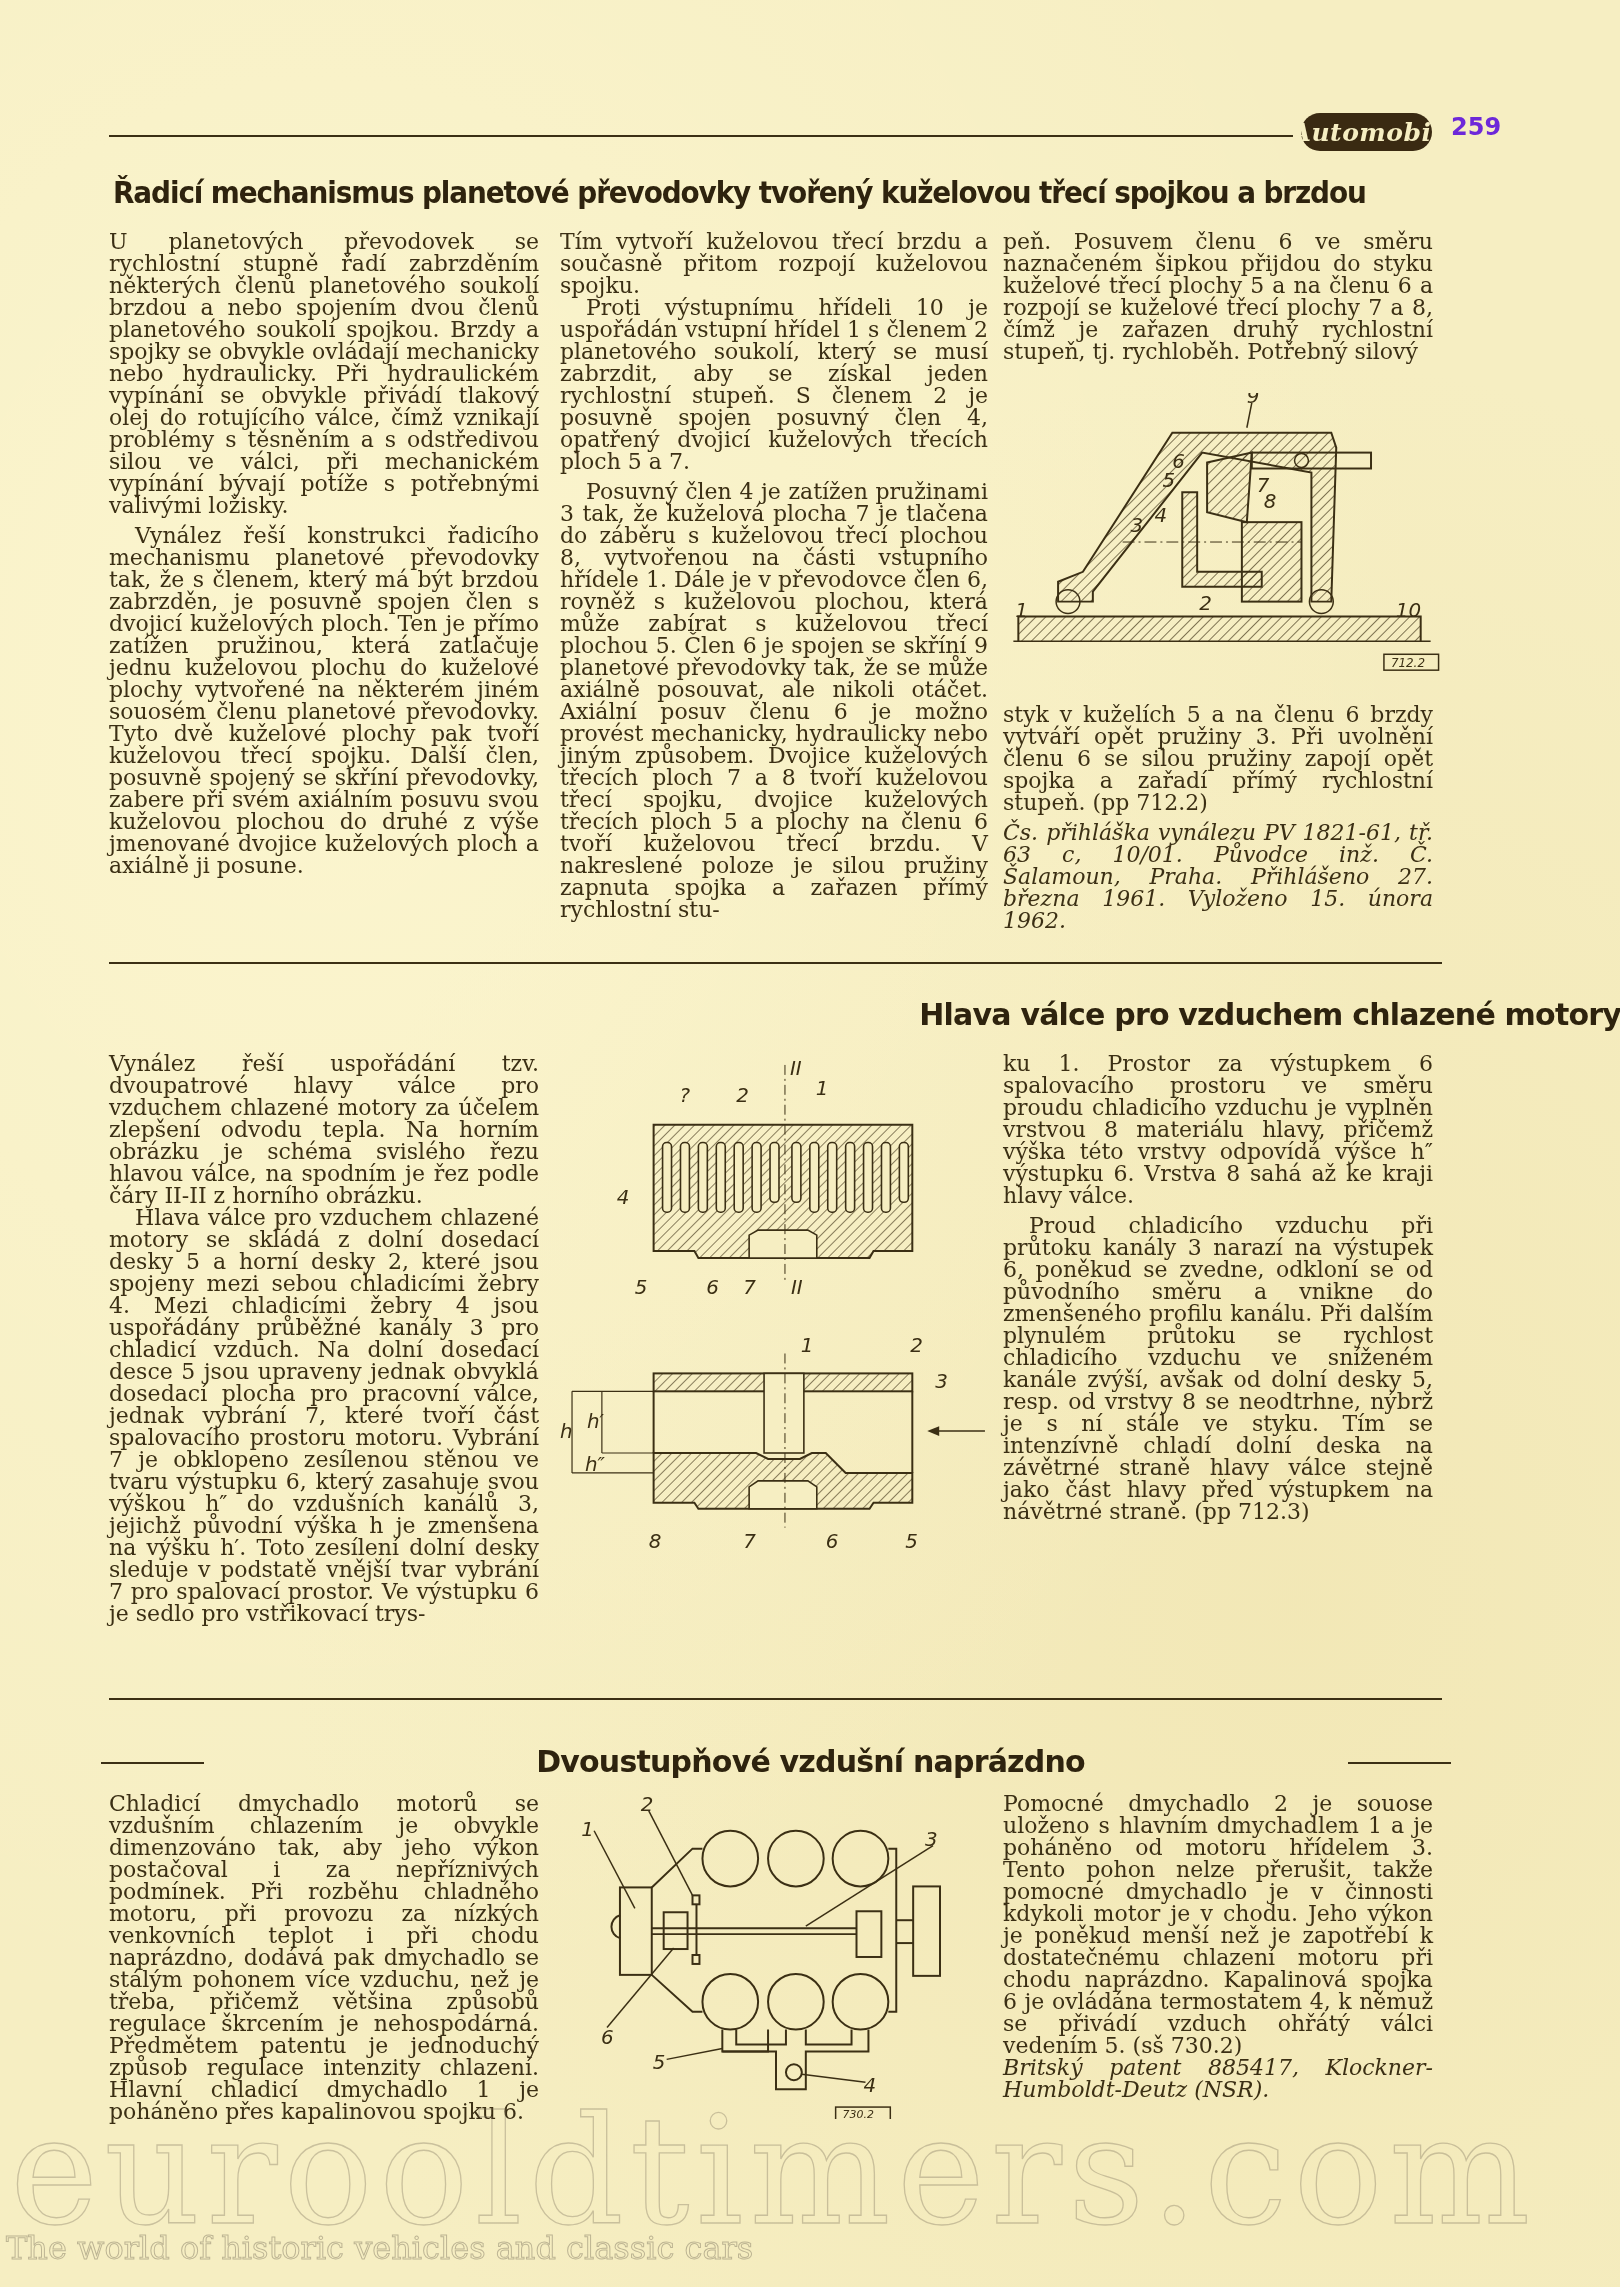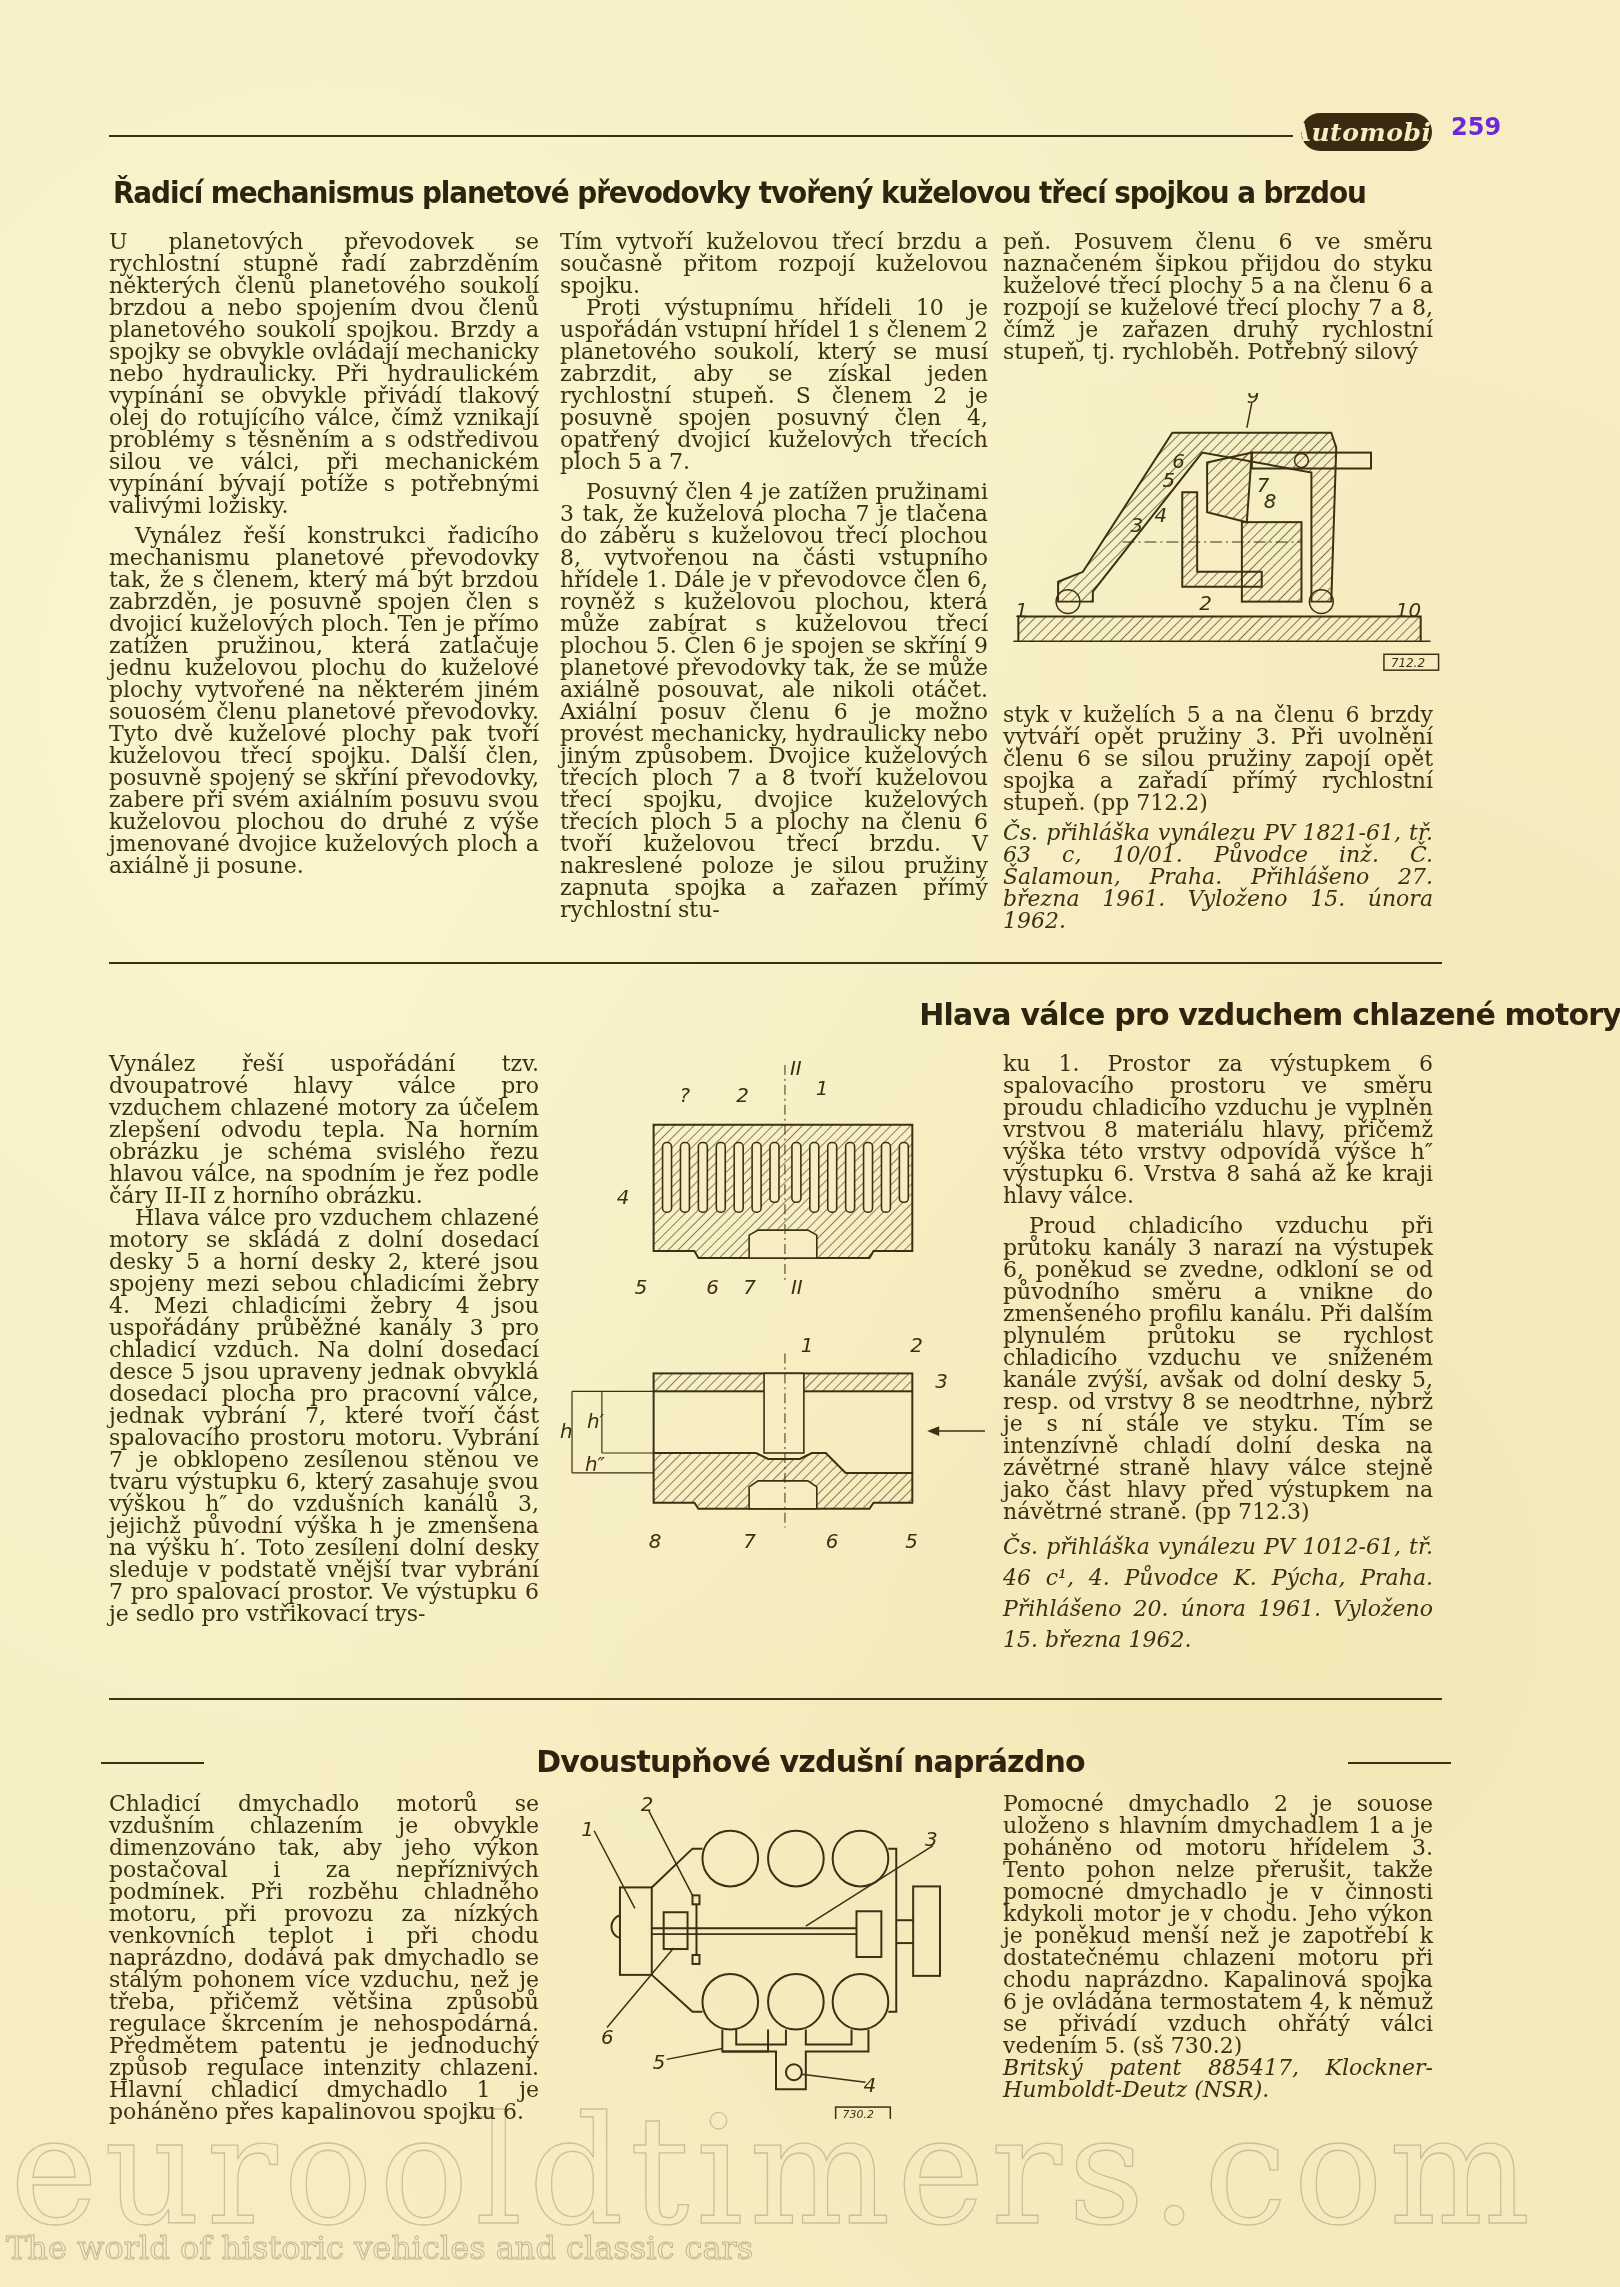--- a/index.html
+++ b/index.html
@@ -166,21 +166,20 @@
     <text class="lbl" x="92" y="495">8</text>
     <text class="lbl" x="187" y="495">7</text>
     <text class="lbl" x="270" y="495">6</text>
     <text class="lbl" x="350" y="495">5</text>
   </svg>
 </div>
 
 <div class="col" style="left:1003px;top:1053px;width:430px;">
   <p>ku 1. Prostor za výstupkem 6 spalovacího prostoru ve směru proudu chladicího vzduchu je vyplněn vrstvou 8 materiálu hlavy, přičemž výška této vrstvy odpovídá výšce h″ výstupku 6. Vrstva 8 sahá až ke kraji hlavy válce.</p>
   <p class="ind gap">Proud chladicího vzduchu při průtoku kanály 3 narazí na výstupek 6, poněkud se zvedne, odkloní se od původního směru a vnikne do zmenšeného profilu kanálu. Při dalším plynulém průtoku se rychlost chladicího vzduchu ve sníženém kanále zvýší, avšak od dolní desky 5, resp. od vrstvy 8 se neodtrhne, nýbrž je s ní stále ve styku. Tím se intenzívně chladí dolní deska na závětrné straně hlavy válce stejně jako část hlavy před výstupkem na návětrné straně. (pp 712.3)</p>
-  <p class="cite gap" style="line-height:31px;">Čs. přihláška vynálezu PV 1012-61, tř. 46 c¹, 4. Původce K. Pýcha, Praha. Přihlášeno 20. února 1961. Vyloženo 15. března 1962.</p>
 </div>
 
 <div class="rule" style="left:109px;top:1698px;width:1333px;"></div>
 
 <div class="rule" style="left:101px;top:1762px;width:103px;"></div>
 <div class="title t3">Dvoustupňové vzdušní naprázdno</div>
 <div class="rule" style="left:1348px;top:1762px;width:103px;"></div>
 
 <div class="col" style="left:109px;top:1793px;width:430px;">
   <p>Chladicí dmychadlo motorů se vzdušním chlazením je obvykle dimenzováno tak, aby jeho výkon postačoval i za nepříznivých podmínek. Při rozběhu chladného motoru, při provozu za nízkých venkovních teplot i při chodu naprázdno, dodává pak dmychadlo se stálým pohonem více vzduchu, než je třeba, přičemž většina způsobů regulace škrcením je nehospodárná. Předmětem patentu je jednoduchý způsob regulace intenzity chlazení. Hlavní chladicí dmychadlo 1 je poháněno přes kapalinovou spojku 6.</p>

